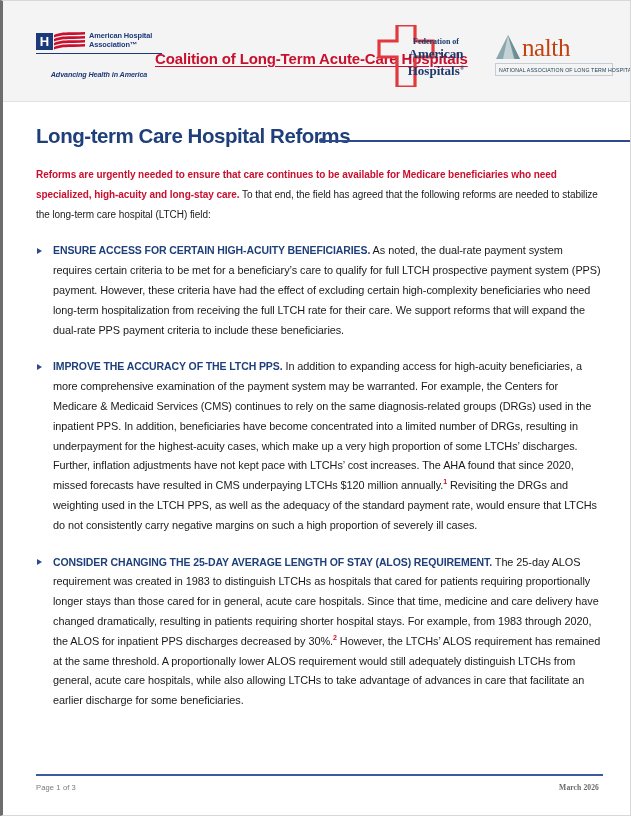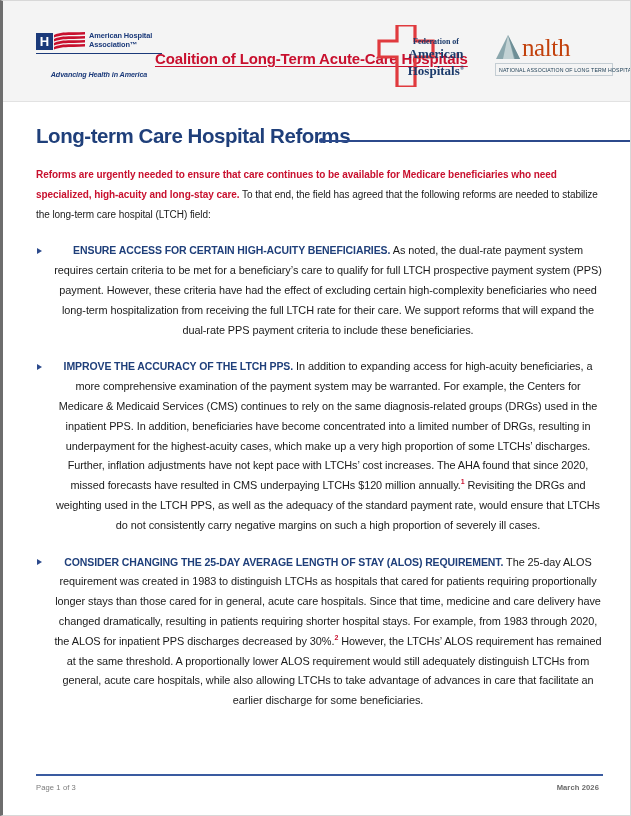--- a/index.html
+++ b/index.html
@@ -199,21 +199,20 @@
   }
 
   .bullet-block {
     position: relative;
     margin-top: 17px;
     padding-left: 17px;
     font-size: 10.9px;
     line-height: 19.8px;
     color: #1a1a1a;
     letter-spacing: -0.06px;
-    text-align: center;
   }
   .bullet-arrow {
     position: absolute;
     left: 1px; top: 6.5px;
     width: 0; height: 0;
     border-left: 5px solid #2c4a8c;
     border-top: 3.6px solid transparent;
     border-bottom: 3.6px solid transparent;
   }
   .bullet-head {
@@ -245,20 +244,21 @@
     color: #7a7a7a;
     letter-spacing: 0.1px;
   }
   .footer-right {
     position: absolute;
     right: 31px; top: 782px;
     font-size: 7.6px;
     color: #6a6a6a;
     font-weight: bold;
     letter-spacing: 0.1px;
+    font-family: Liberation Serif, serif;
   }
 </style>
 </head>
 <body>
 
 <div class="page">
 
   <div class="header-band">
     <div class="logo-row">
 

